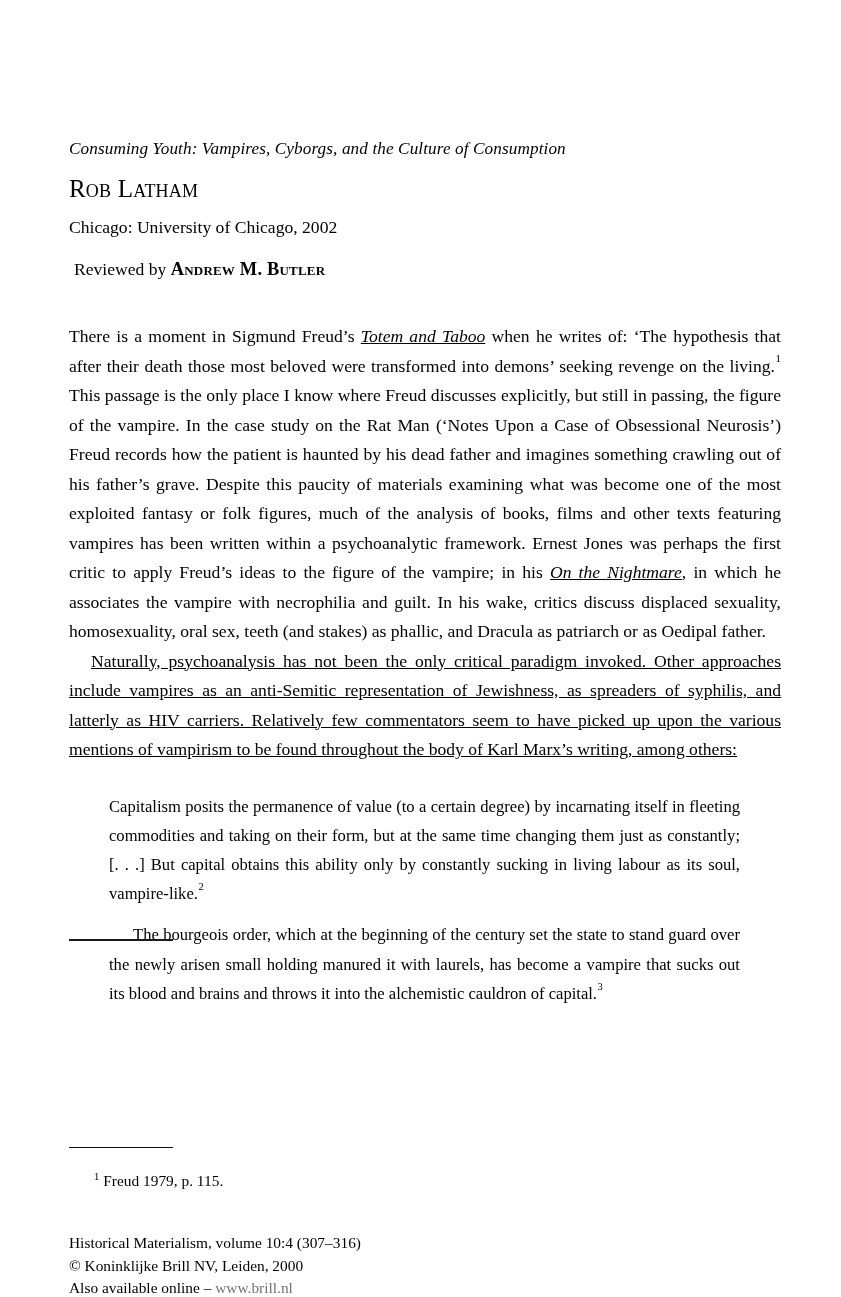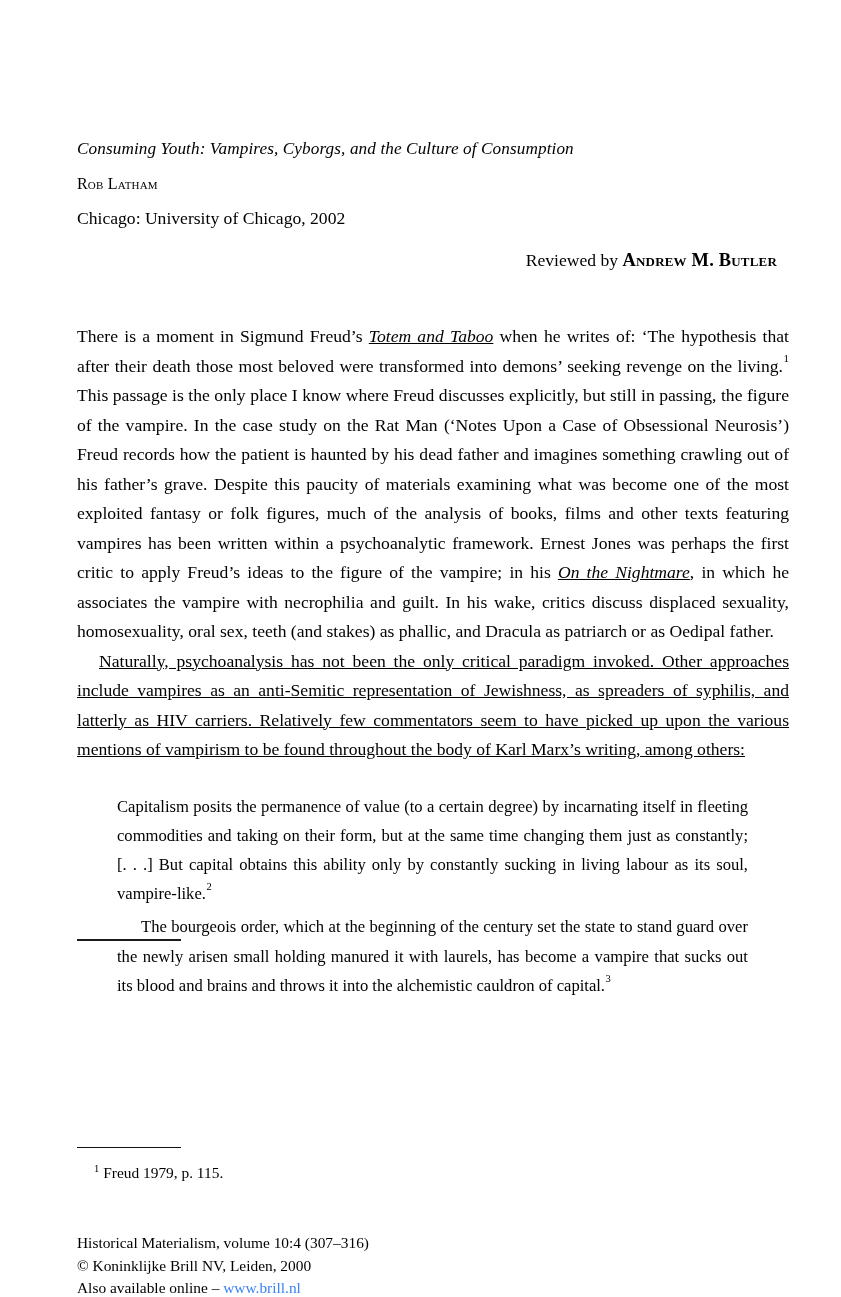--- a/index.html
+++ b/index.html
@@ -12,21 +12,21 @@
     background: #ffffff;
     font-family: "Liberation Serif", "DejaVu Serif", serif;
     color: #000000;
     overflow: hidden;
     position: relative;
     -webkit-font-smoothing: antialiased;
   }
 
   .page {
     position: absolute;
-    left: 12px;
+    left: 4px;
     top: 0;
     width: 757px;
     height: 1297px;
   }
 
   
   .header {
     position: absolute;
     left: 65px;
     top: 140px;
@@ -34,35 +34,34 @@
   }
   .book-title {
     font-style: italic;
     font-size: 17.2px;
     line-height: 1.0;
     letter-spacing: 0.1px;
     margin: 0 0 19px 0;
   }
   .author-name {
     font-variant: small-caps;
-    font-size: 16px;
+    font-size: 25px;
     line-height: 1.0;
     letter-spacing: 0.2px;
     margin: 0 0 18px 0;
   }
   .publisher-line {
     font-size: 17.6px;
     line-height: 1.0;
     margin: 0 0 23px 0;
   }
   .reviewed-by {
     font-size: 17.6px;
     line-height: 1.0;
-    margin: 12px;
-    text-align: right;
+    margin: 5px;
   }
   .reviewed-by .reviewer {
     font-variant: small-caps;
     font-weight: bold;
     font-size: 18.4px;
     letter-spacing: 0.2px;
   }
 
   
   .body-block {
@@ -90,21 +89,21 @@
   }
   sup.fn {
     font-size: 11px;
     vertical-align: 10px;
     line-height: 0;
     padding-left: 0.5px;
   }
 
   
   .quote {
-    margin: 4px;
+    margin: 12px;
     padding: 0;
     font-size: 16.6px;
     line-height: 29.2px;
     text-align: justify;
     width: 631px;
     margin-left: 40px;
   }
   .quote.first {
     margin-top: 27px;
   }
@@ -145,21 +144,21 @@
   }
   .footnotes {
     position: absolute;
     left: 78px;
     top: 1160px;
     width: 500px;
   }
   .footnotes .fn-item {
     font-size: 15.4px;
     line-height: 18.6px;
-    margin: 4px;
+    margin: 12px;
     white-space: nowrap;
   }
   .footnotes .fn-num {
     font-size: 10.5px;
     vertical-align: 6px;
     line-height: 0;
     margin-right: 4px;
   }
 
   
@@ -171,21 +170,21 @@
   }
   .footer .foot-line {
     font-size: 15.4px;
     line-height: 22.6px;
     margin: 0;
     white-space: nowrap;
   }
   .footer .journal-name {
   }
   .footer .brill-link {
-    color: #3b82f6;
+    color: #737373;
     text-decoration: none;
   }
   .copyright-mark {
     font-size: 15.4px;
   }
 </style>
 </head>
 <body>
 
 <div class="page">

